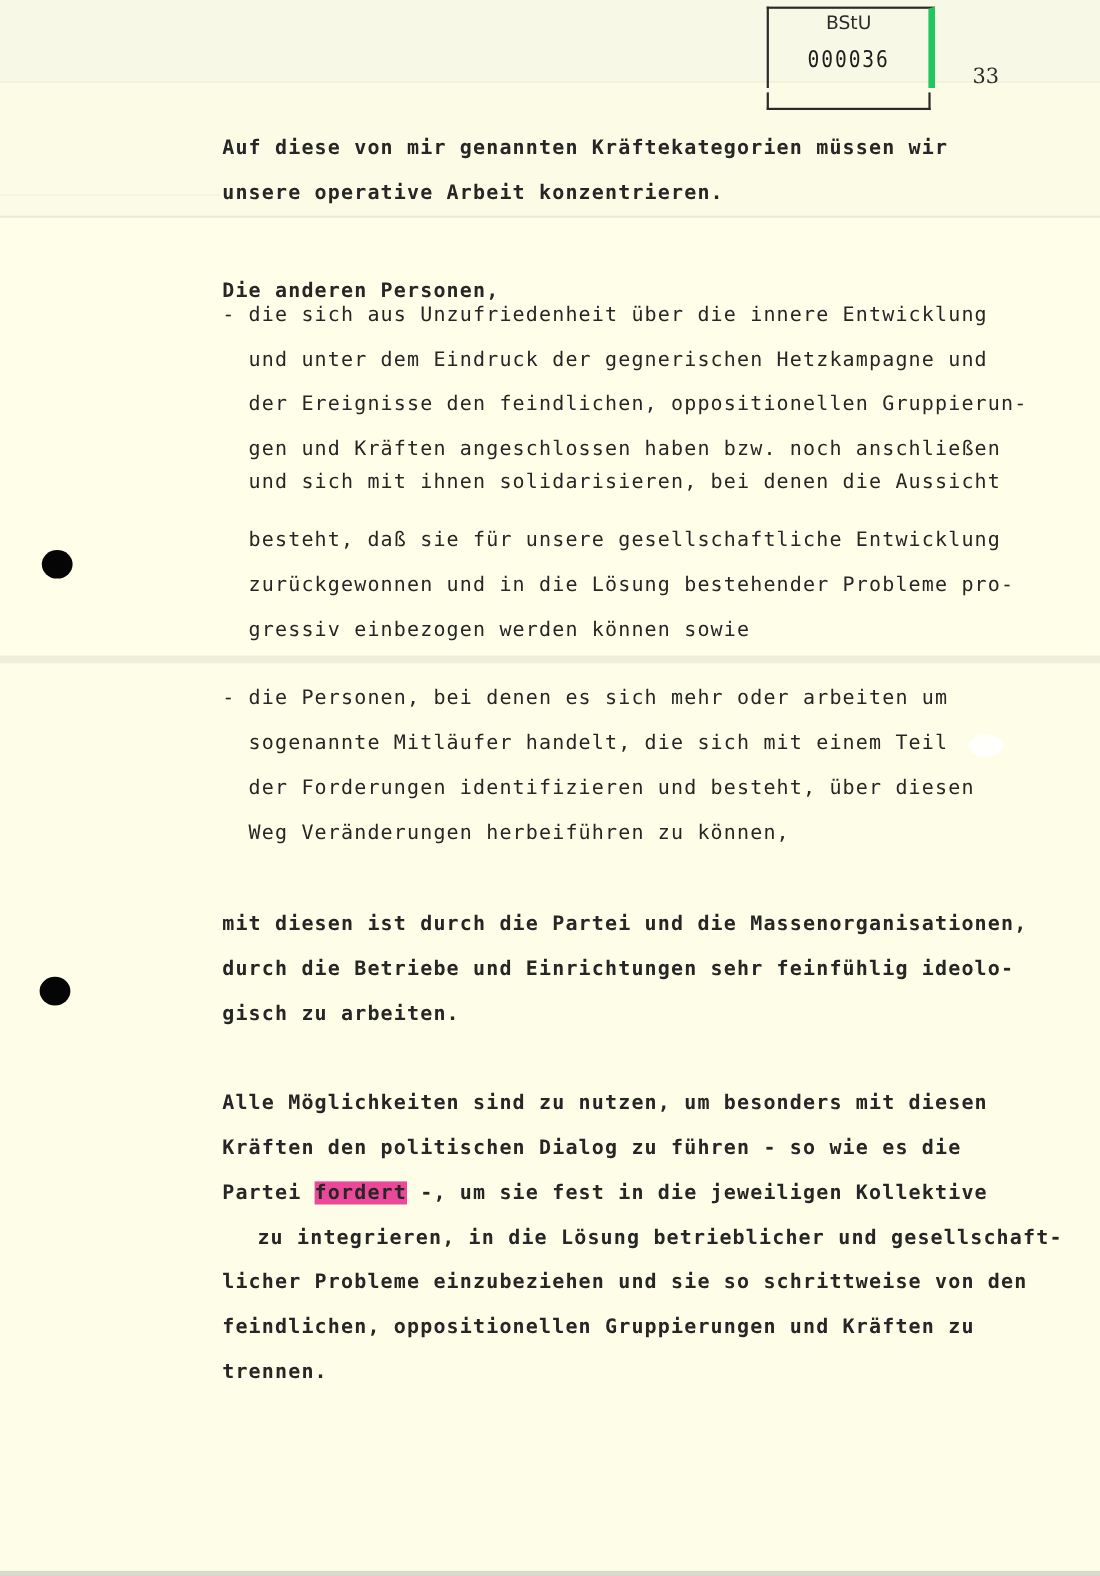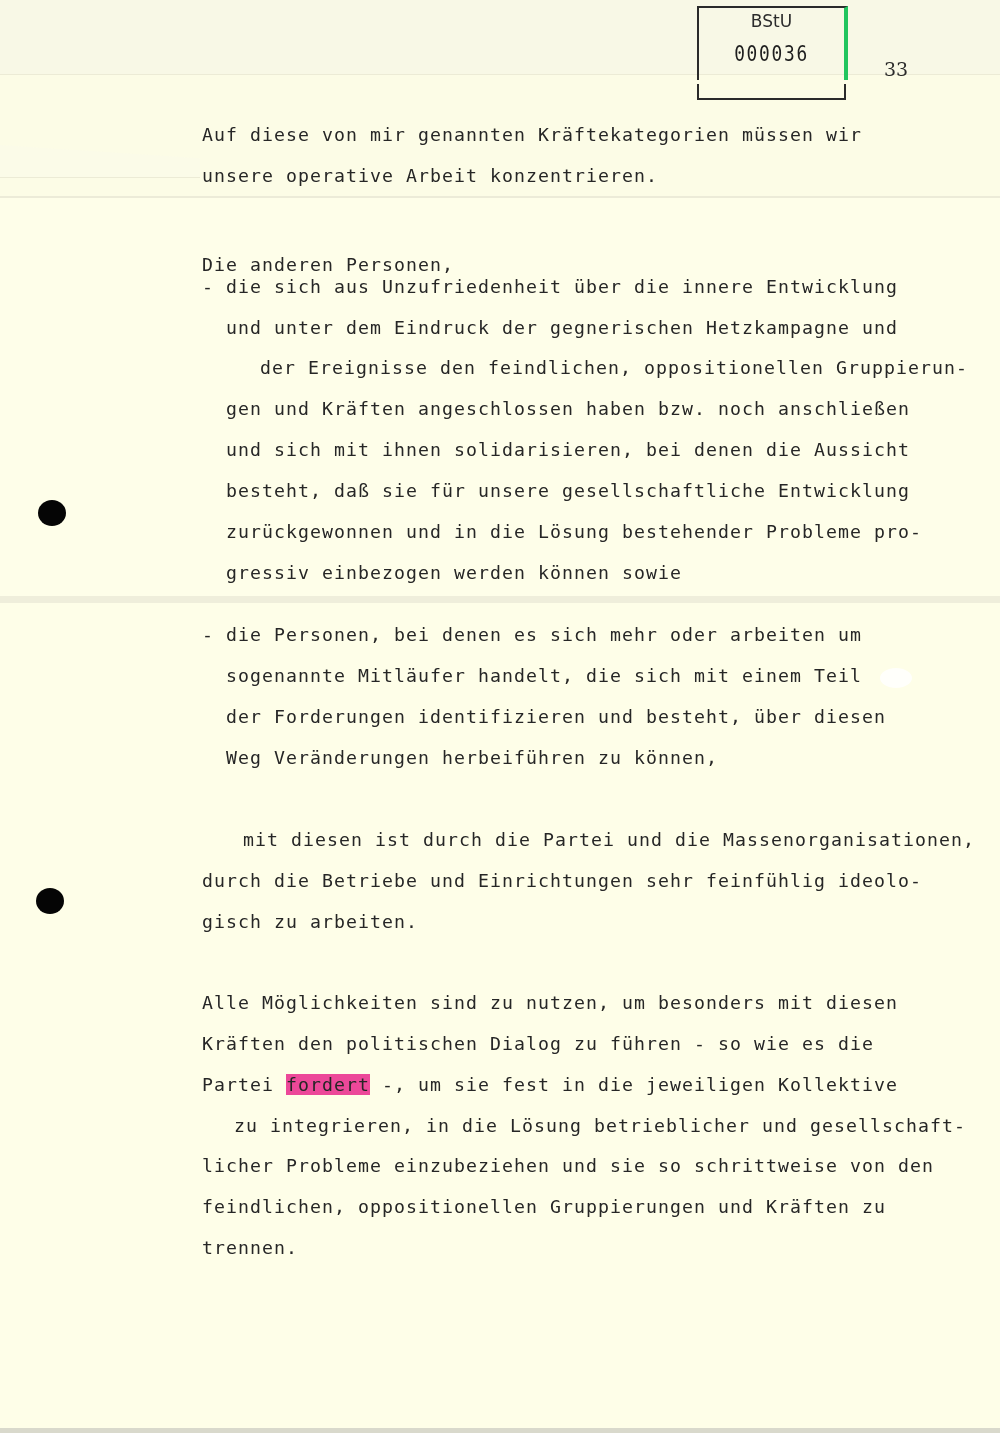--- a/index.html
+++ b/index.html
@@ -62,21 +62,21 @@
 
     
     .stamp {
       position: absolute;
       left: 697px;
       top: 6px;
       width: 145px;
       height: 72px;
       border-top: 2px solid #2a2a2a;
       border-left: 2px solid #2a2a2a;
-      border-right: 4px solid #22c55e;
+      border-right: 6px solid #22c55e;
     }
     .stamp-bracket {
       position: absolute;
       left: 697px;
       top: 84px;
       width: 145px;
       height: 14px;
       border-left: 2px solid #2a2a2a;
       border-right: 2px solid #2a2a2a;
       border-bottom: 2px solid #2a2a2a;
@@ -113,21 +113,21 @@
     }
 
     
     .line {
       position: absolute;
       font-size: 18.2px;
       white-space: pre;
       letter-spacing: 1.05px;
       line-height: 22px;
     }
-    .indent-0 { left: 202px; }
+    .indent-0 { left: 202px; font-weight: bold; }
     .indent-1 { left: 226px; }
     .dash { left: 202px; }
 
     .inline-patch {
       background: #ec4899;
     }
 
     
     .punch-hole {
       position: absolute;
@@ -173,34 +173,34 @@
 <div class="white-spot"></div>
 
 <div class="line indent-0" style="top:124px;">Auf diese von mir genannten Kräftekategorien müssen wir</div>
 <div class="line indent-0" style="top:165px;">unsere operative Arbeit konzentrieren.</div>
 
 <div class="line indent-0" style="top:235px;margin-top:19px;">Die anderen Personen,</div>
 
 <div class="line dash" style="top:276px;">-</div>
 <div class="line indent-1" style="top:276px;">die sich aus Unzufriedenheit über die innere Entwicklung</div>
 <div class="line indent-1" style="top:317px;">und unter dem Eindruck der gegnerischen Hetzkampagne und</div>
-<div class="line indent-1" style="top:357px;margin-left:34px;">der Ereignisse den feindlichen, oppositionellen Gruppierun-</div>
+<div class="line indent-1" style="top:357px;">der Ereignisse den feindlichen, oppositionellen Gruppierun-</div>
 <div class="line indent-1" style="top:398px;">gen und Kräften angeschlossen haben bzw. noch anschließen</div>
-<div class="line indent-1" style="top:439px;">und sich mit ihnen solidarisieren, bei denen die Aussicht</div>
+<div class="line indent-1" style="top:428px;">und sich mit ihnen solidarisieren, bei denen die Aussicht</div>
 <div class="line indent-1" style="top:480px;">besteht, daß sie für unsere gesellschaftliche Entwicklung</div>
 <div class="line indent-1" style="top:521px;">zurückgewonnen und in die Lösung bestehender Probleme pro-</div>
 <div class="line indent-1" style="top:562px;">gressiv einbezogen werden können sowie</div>
 
 <div class="line dash" style="top:624px;">-</div>
 <div class="line indent-1" style="top:624px;">die Personen, bei denen es sich mehr oder arbeiten um</div>
 <div class="line indent-1" style="top:665px;">sogenannte Mitläufer handelt, die sich mit einem Teil</div>
 <div class="line indent-1" style="top:706px;">der Forderungen identifizieren und besteht, über diesen</div>
 <div class="line indent-1" style="top:747px;">Weg Veränderungen herbeiführen zu können,</div>
 
-<div class="line indent-0" style="top:829px;margin-left:41px;">mit diesen ist durch die Partei und die Massenorganisationen,</div>
+<div class="line indent-0" style="top:829px;">mit diesen ist durch die Partei und die Massenorganisationen,</div>
 <div class="line indent-0" style="top:870px;">durch die Betriebe und Einrichtungen sehr feinfühlig ideolo-</div>
 <div class="line indent-0" style="top:911px;">gisch zu arbeiten.</div>
 
 <div class="line indent-0" style="top:992px;">Alle Möglichkeiten sind zu nutzen, um besonders mit diesen</div>
 <div class="line indent-0" style="top:1033px;">Kräften den politischen Dialog zu führen - so wie es die</div>
 <div class="line indent-0" style="top:1074px;"><span>Partei </span><span class="inline-patch">fordert</span><span> -, um sie fest in die jeweiligen Kollektive</span></div>
 <div class="line indent-0" style="top:1115px;margin-left:32px;">zu integrieren, in die Lösung betrieblicher und gesellschaft-</div>
 <div class="line indent-0" style="top:1155px;">licher Probleme einzubeziehen und sie so schrittweise von den</div>
 <div class="line indent-0" style="top:1196px;">feindlichen, oppositionellen Gruppierungen und Kräften zu</div>
 <div class="line indent-0" style="top:1237px;">trennen.</div>

